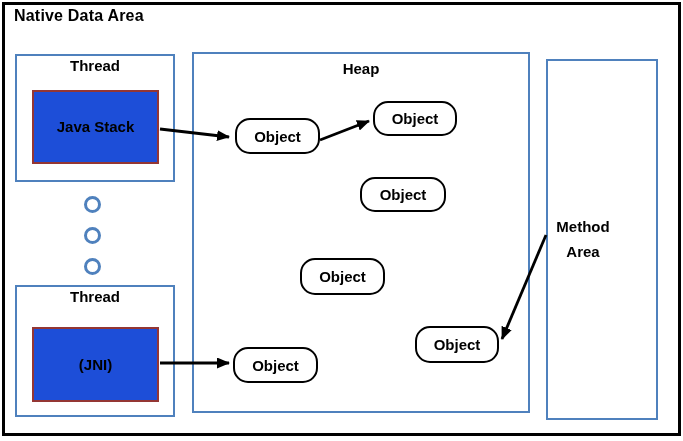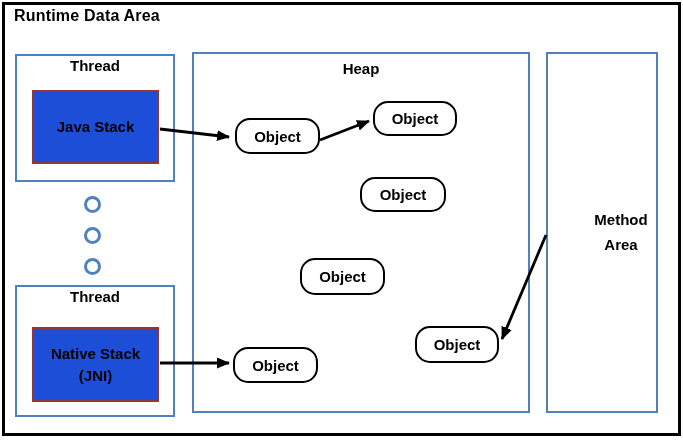--- a/index.html
+++ b/index.html
@@ -55,21 +55,22 @@
     justify-content: center;
     font-size: 15px;
     font-weight: 600;
     text-align: center;
     line-height: 1.45;
   }
   .heap-label-wrap { padding-top: 6px; }
   .ma-center {
     display: flex;
     align-items: center;
-    justify-content: flex-end;
+    justify-content: flex-start;
+    margin-top: 7px;
   }
   .ma-label {
     font-size: 15px;
     font-weight: 600;
     text-align: center;
     width: 70px;
     line-height: 1.65;
   }
   .obj {
     position: absolute;
@@ -97,38 +98,37 @@
     width: 683px; height: 441px;
     pointer-events: none;
   }
 </style>
 </head>
 <body>
 
 <div class="canvas">
 
   <div class="outer"></div>
-  <div class="title">Runtime Data Area</div>
+  <div class="title">Native Data Area</div>
 
   <div class="bbox" style="left:15px; top:54px; width:160px; height:128px;">
     <div class="box-label">Thread</div>
   </div>
   <div class="mbox" style="left:32px; top:90px; width:127px; height:74px;">
     <div>Java Stack</div>
   </div>
 
   <div class="dot" style="left:84px; top:196px;"></div>
   <div class="dot" style="left:84px; top:227px;"></div>
   <div class="dot" style="left:84px; top:258px;"></div>
 
   <div class="bbox" style="left:15px; top:285px; width:160px; height:132px;">
     <div class="box-label">Thread</div>
   </div>
   <div class="mbox" style="left:32px; top:327px; width:127px; height:75px;">
-    <div>Native Stack</div>
     <div>(JNI)</div>
   </div>
 
   <div class="bbox" style="left:192px; top:52px; width:338px; height:361px;">
     <div class="heap-label-wrap">
       <div class="box-label" style="padding-top:0;">Heap</div>
     </div>
   </div>
 
   <div class="obj" style="left:235px; top:118px; width:85px; height:36px;">

